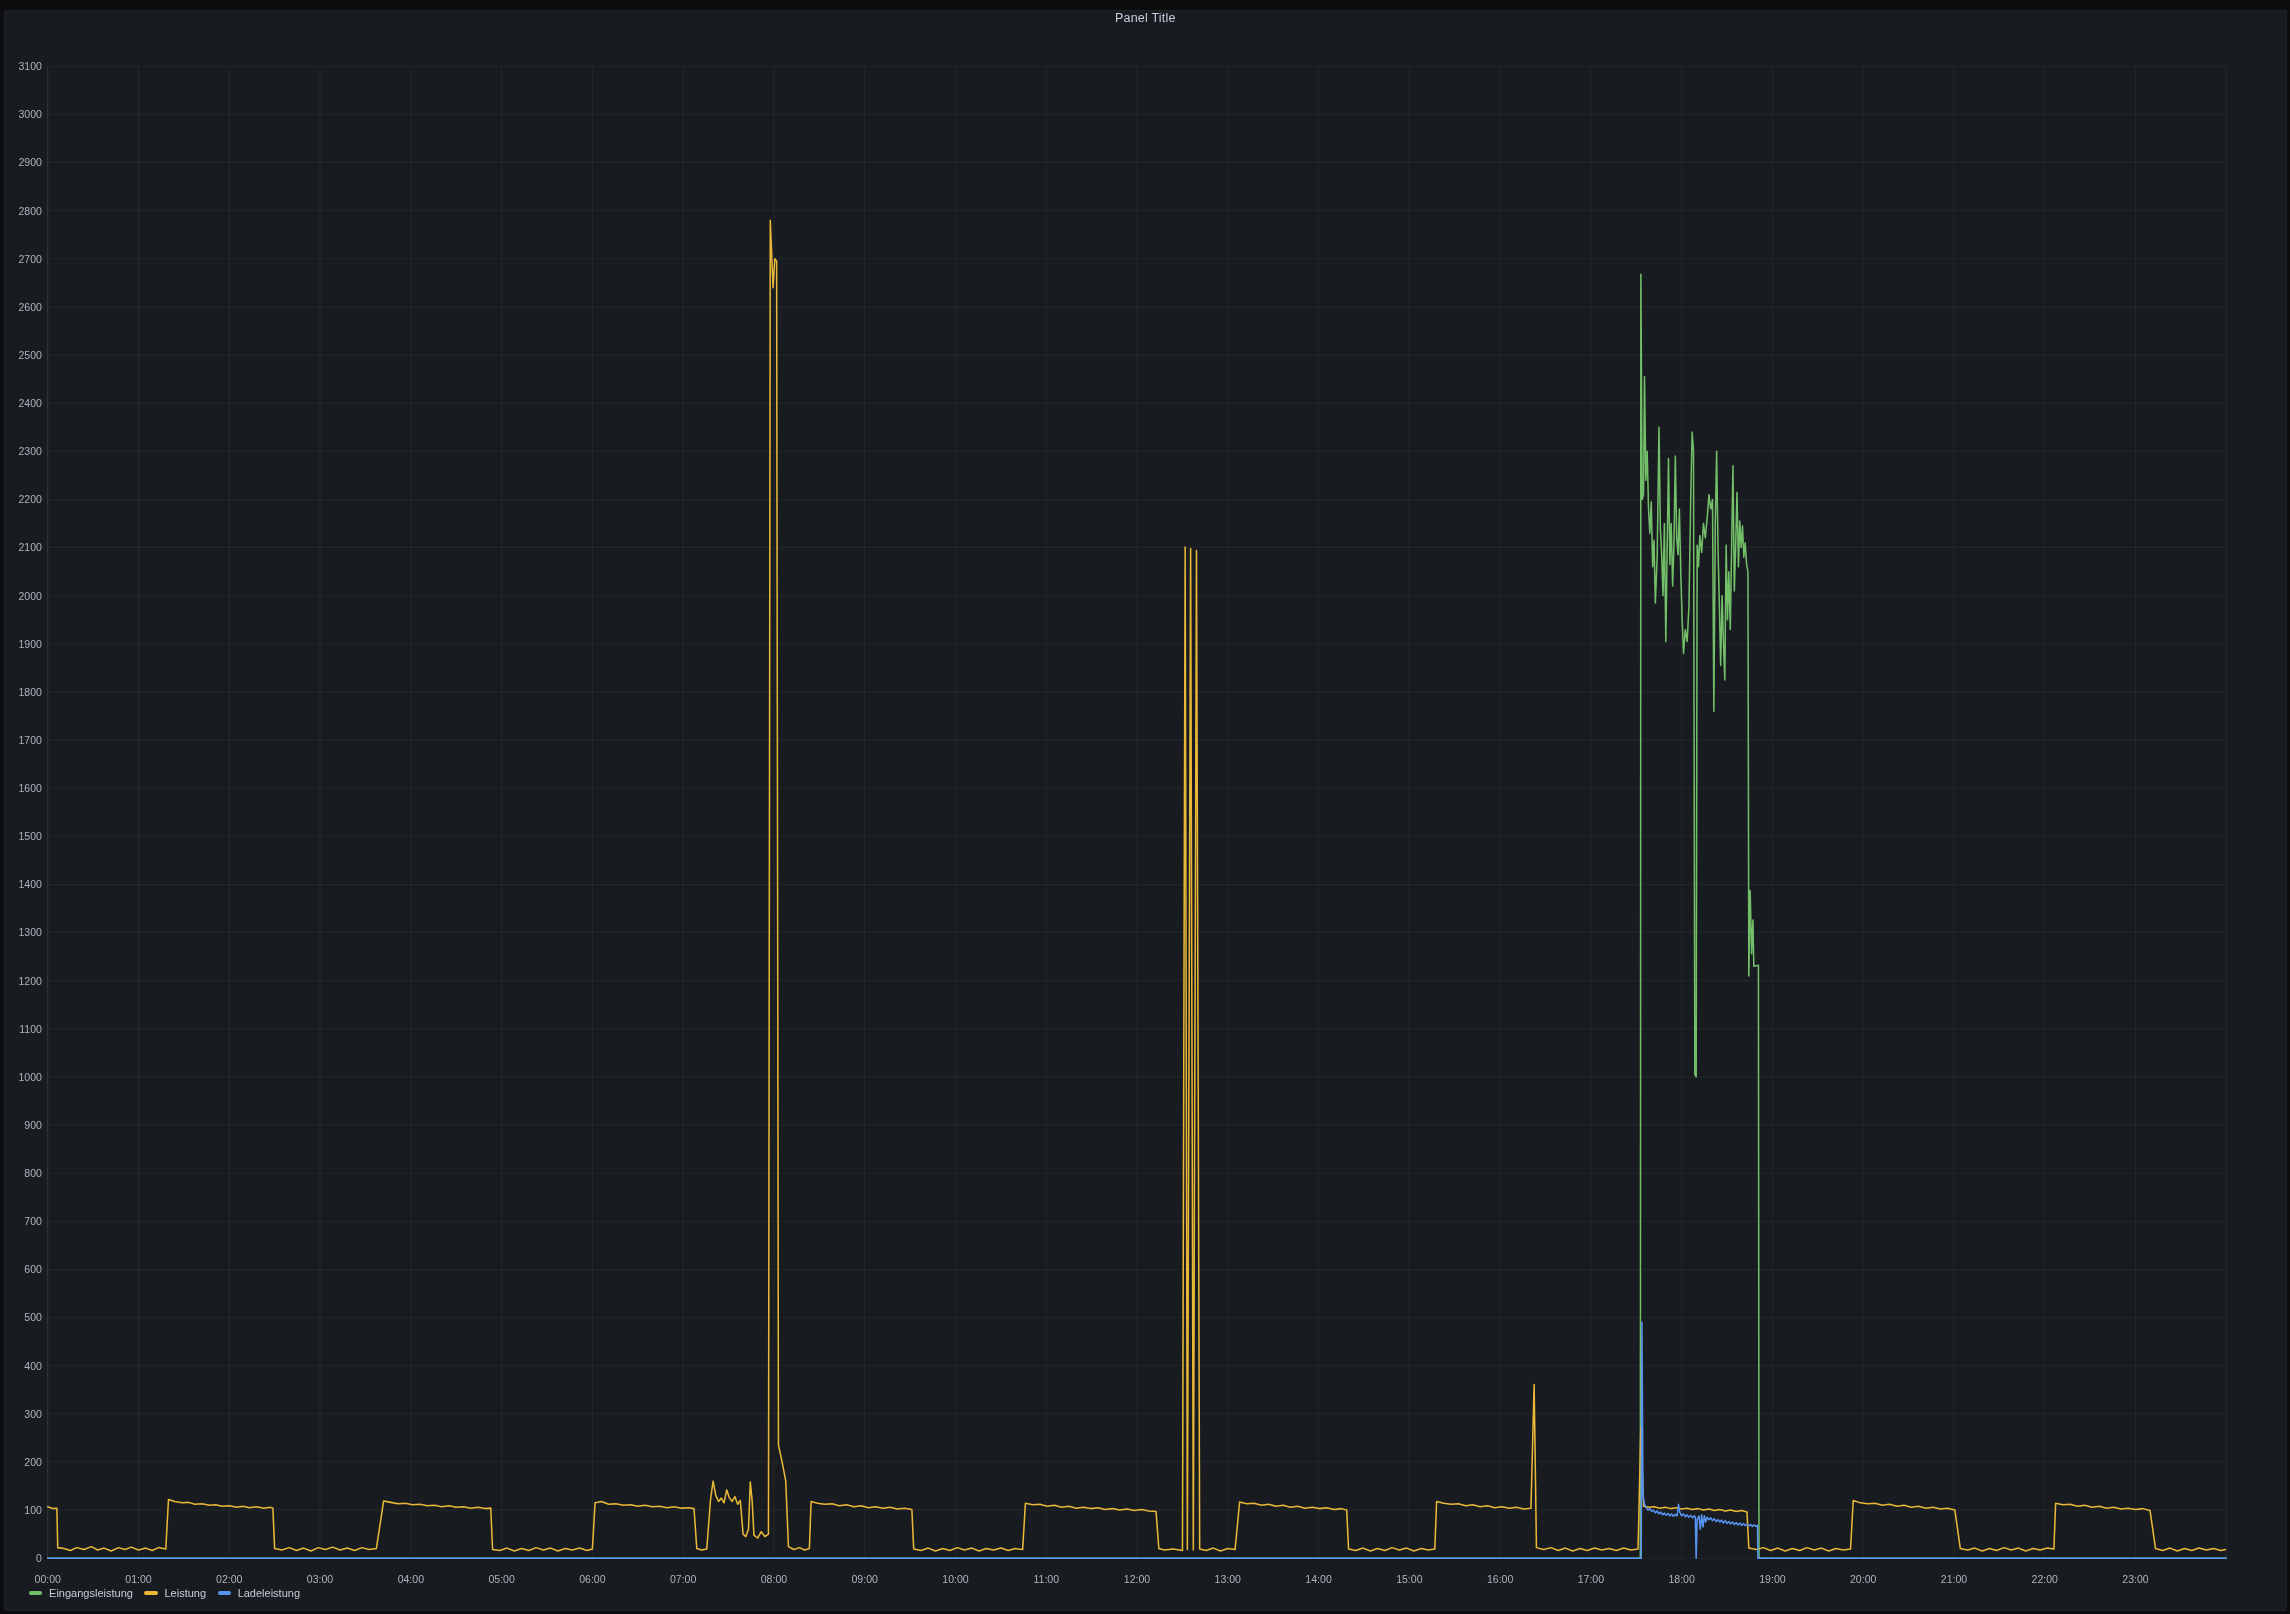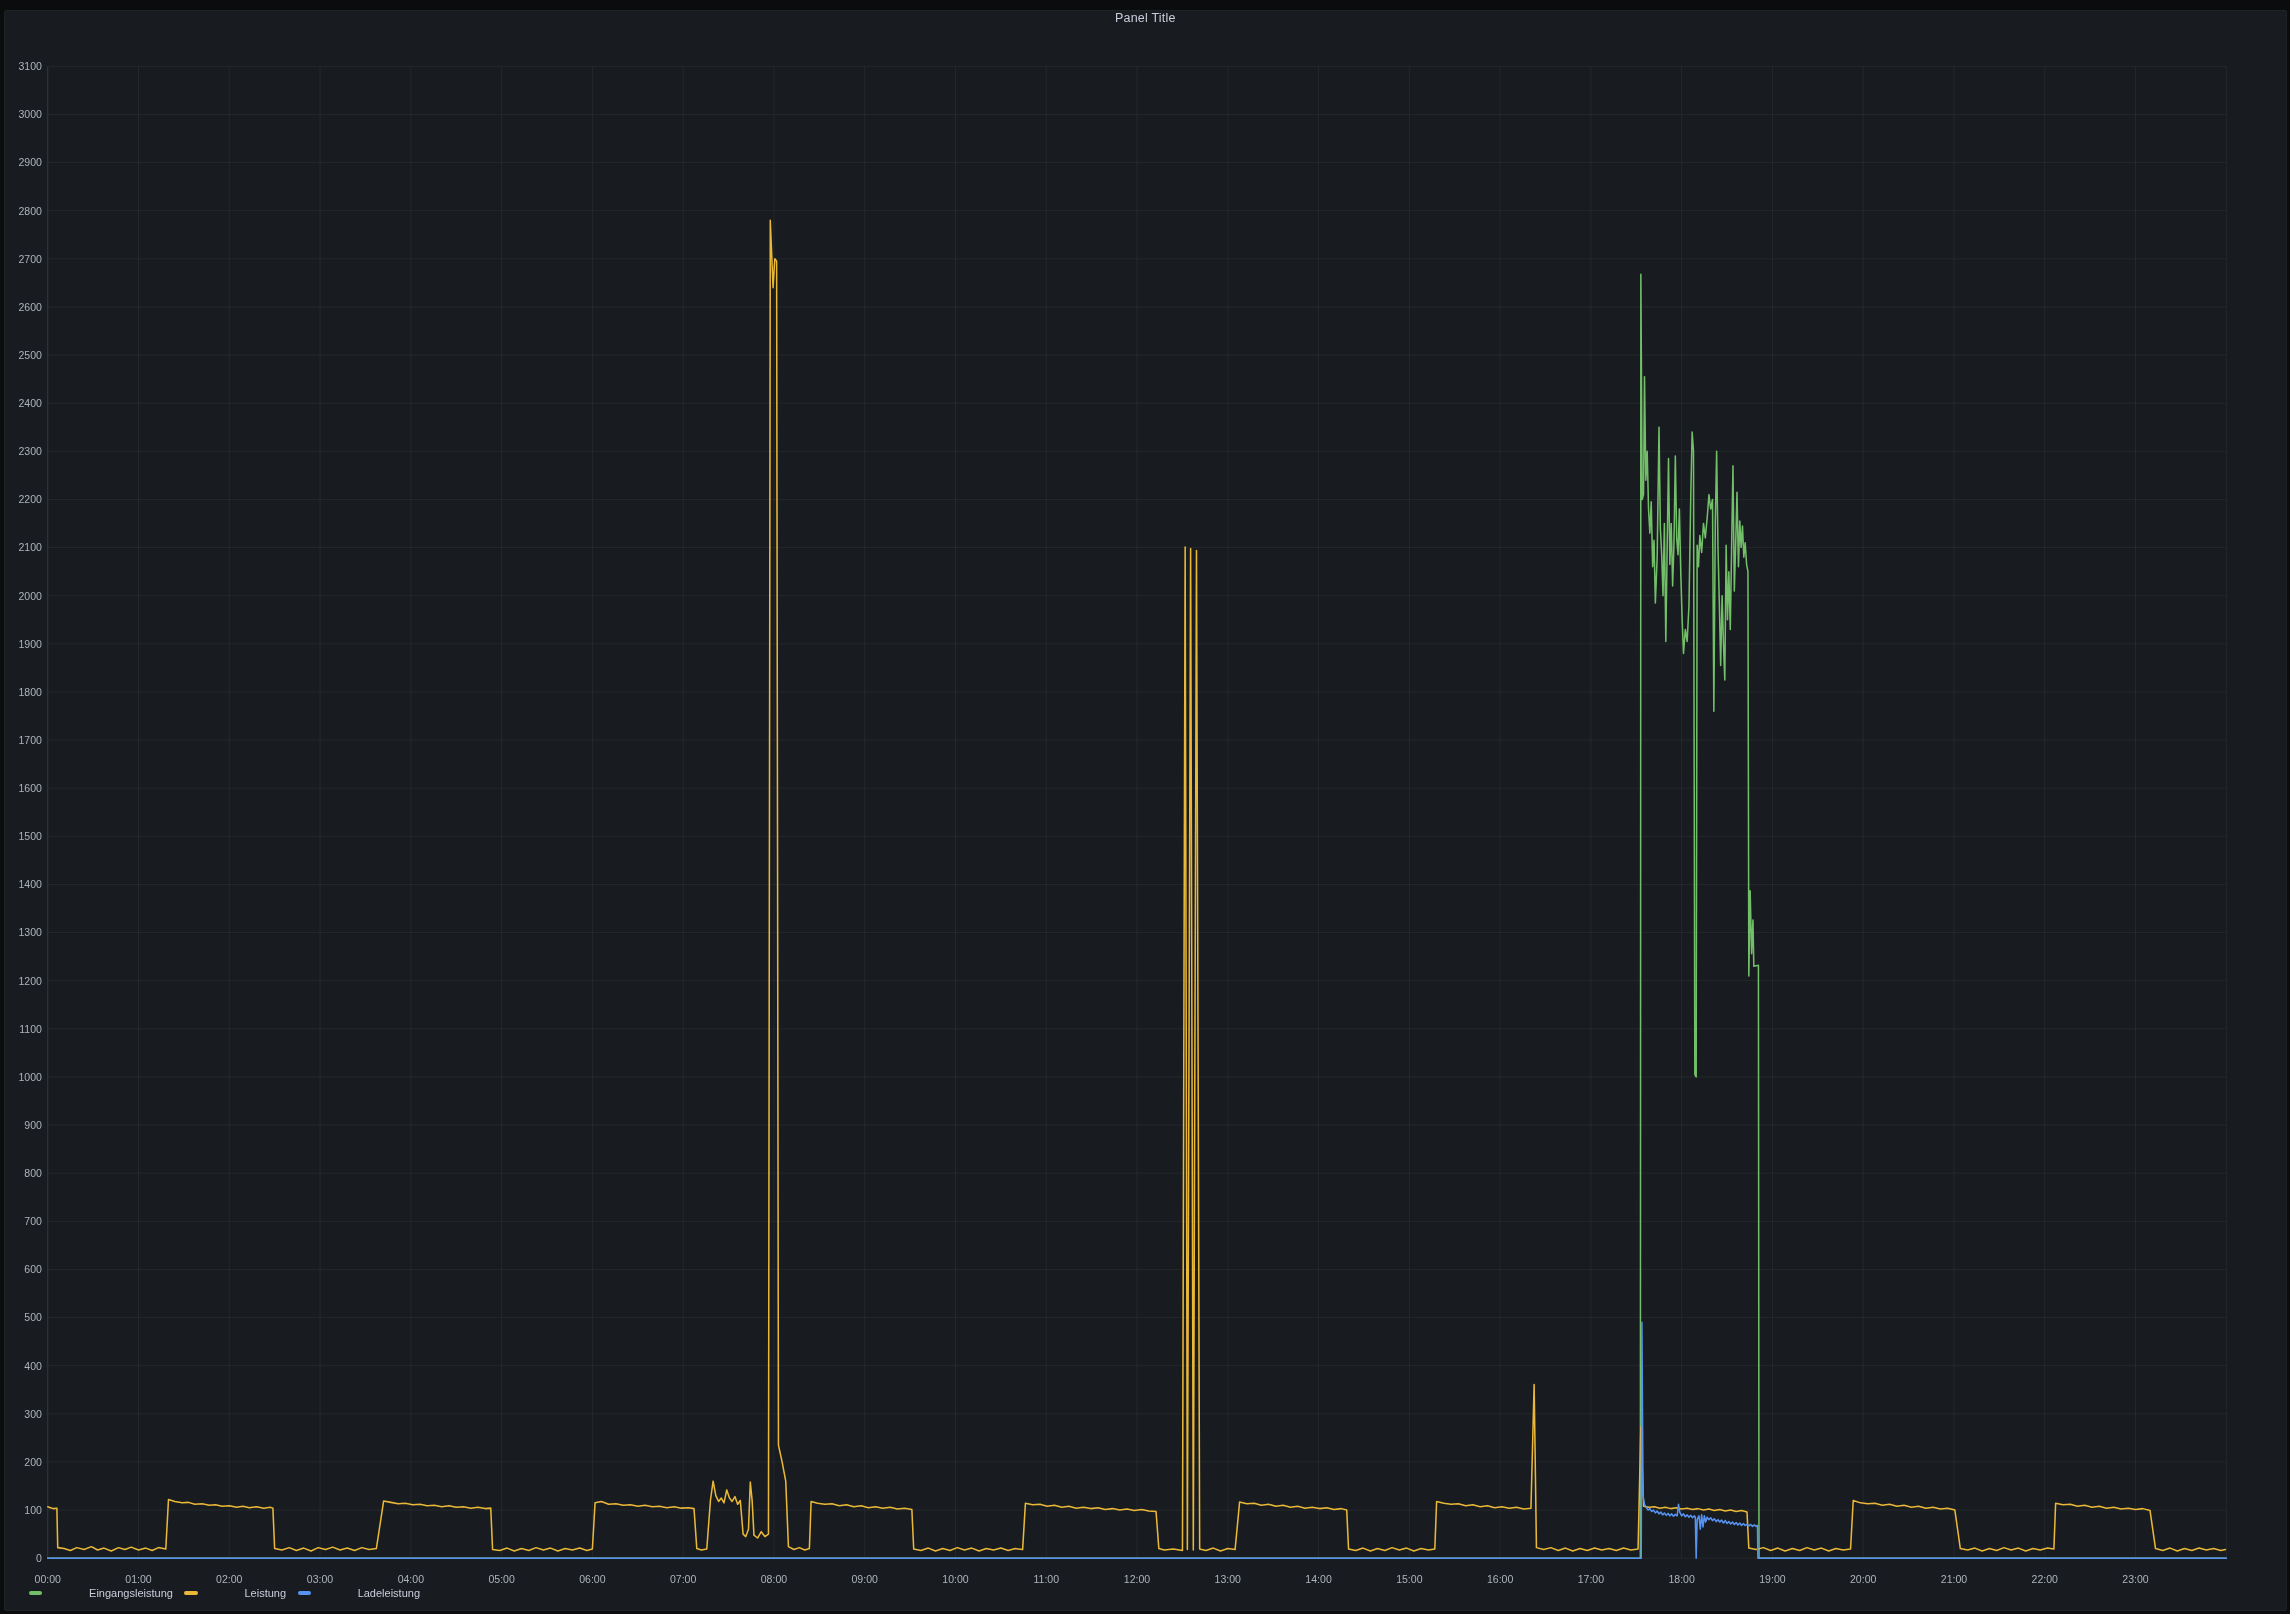--- a/index.html
+++ b/index.html
@@ -25,21 +25,21 @@
   .panel-title{
     color:#ccccdc;font-size:12.5px;font-weight:500;letter-spacing:0.2px;
   }
   svg.chart{position:absolute;left:0;top:0;}
   .legend{
     position:absolute;left:29px;top:1585px;height:15.4px;
     display:flex;align-items:center;gap:11.5px;
   }
   .legend-item{display:flex;align-items:center;gap:6.7px;cursor:pointer;}
   .legend-swatch{width:13.4px;height:3.8px;border-radius:1.9px;display:inline-block;}
-  .legend-label{color:#ccccdc;font-size:11px;margin-left:40px;}
+  .legend-label{color:#ccccdc;font-size:11px;}
 </style>
 </head>
 <body>
 
 <div class="panel">
   <div class="panel-header">
     <span class="panel-title">Panel Title</span>
   </div>
 </div>
 

